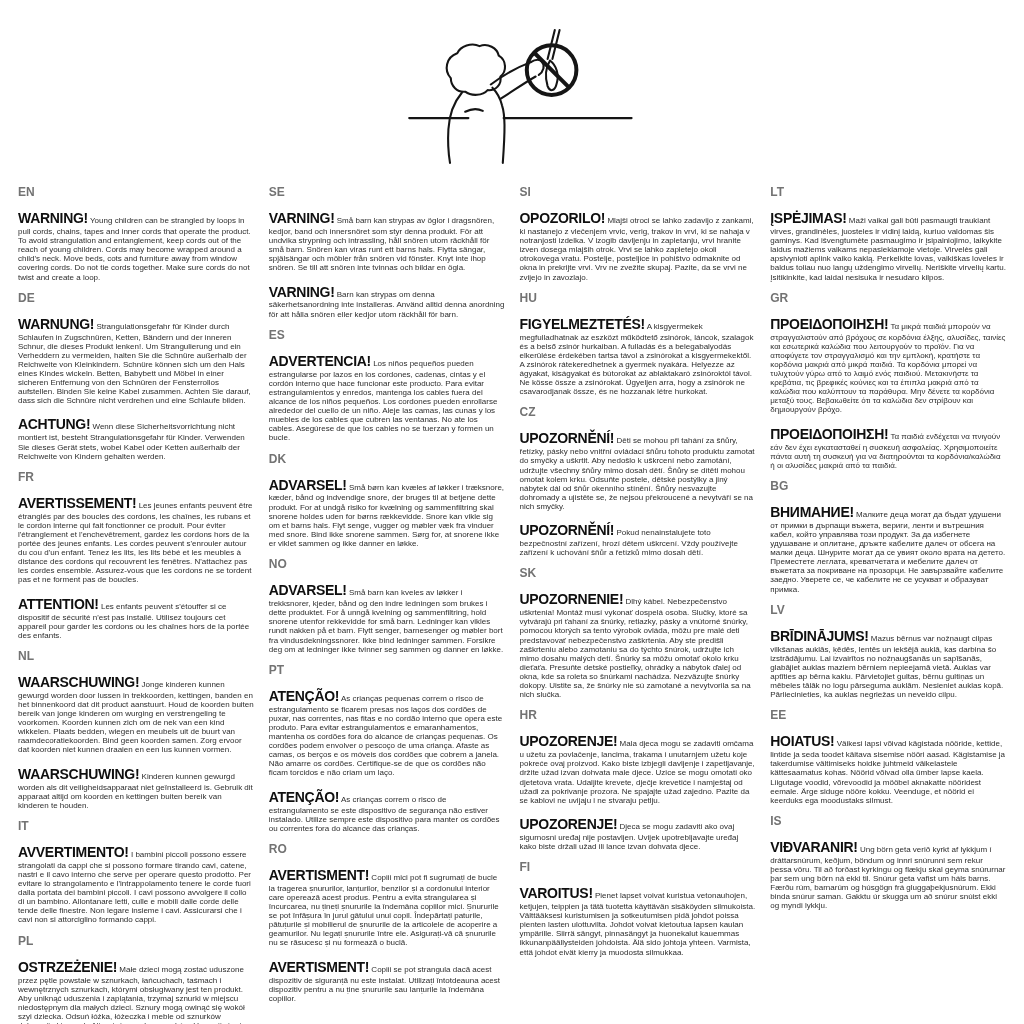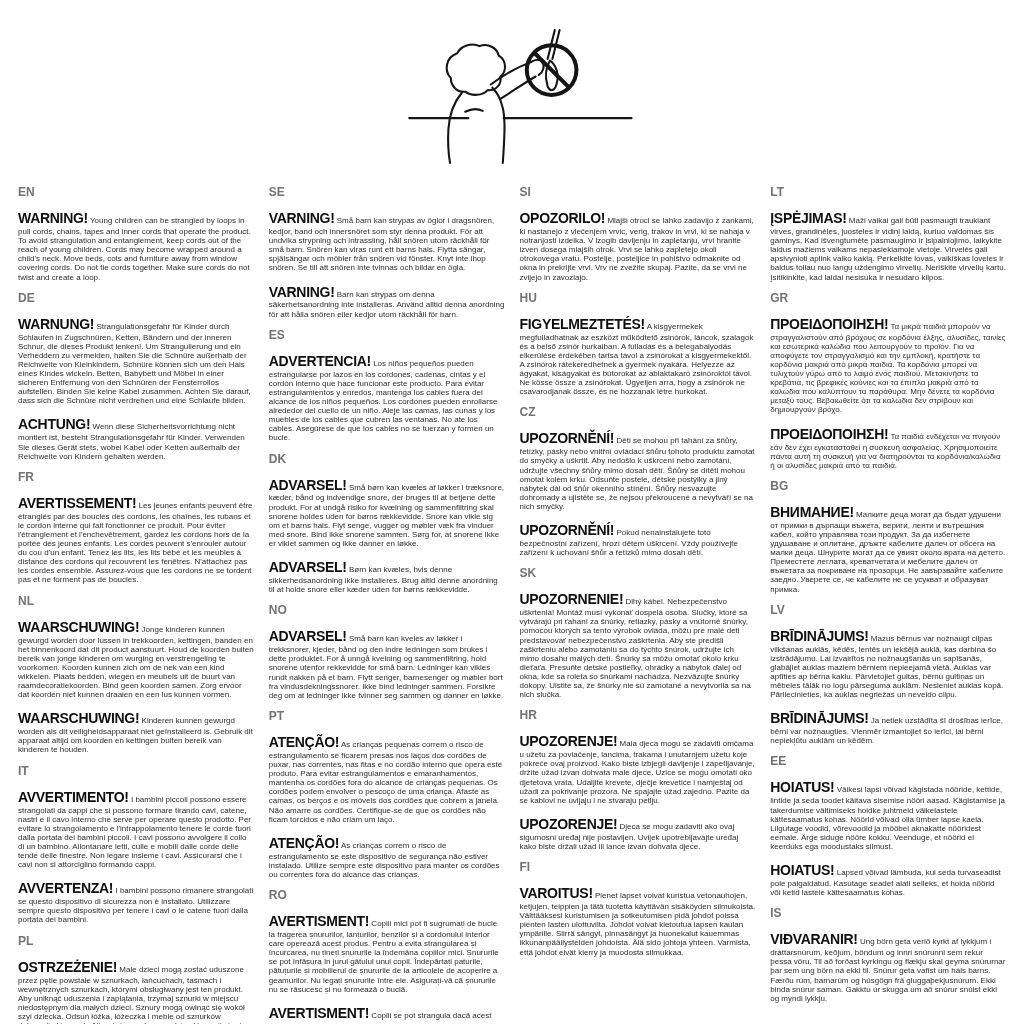--- a/index.html
+++ b/index.html
@@ -55,30 +55,30 @@
         <p class="warn"><span class="wt">WARNING!</span> <span class="wb">Young children can be strangled by loops in pull cords, chains, tapes and inner cords that operate the product. To avoid strangulation and entanglement, keep cords out of the reach of young children. Cords may become wrapped around a child's neck. Move beds, cots and furniture away from window covering cords. Do not tie cords together. Make sure cords do not twist and create a loop.</span></p>
       </section>
       <section class="lang-block">
         <h2 class="lang-code">DE</h2>
         <p class="warn"><span class="wt">WARNUNG!</span> <span class="wb">Strangulationsgefahr für Kinder durch Schlaufen in Zugschnüren, Ketten, Bändern und der inneren Schnur, die dieses Produkt lenken!. Um Strangulierung und ein Verheddern zu vermeiden, halten Sie die Schnüre außerhalb der Reichweite von Kleinkindern. Schnüre können sich um den Hals eines Kindes wickeln. Betten, Babybett und Möbel in einer sicheren Entfernung von den Schnüren der Fensterrollos aufstellen. Binden Sie keine Kabel zusammen. Achten Sie darauf, dass sich die Schnüre nicht verdrehen und eine Schlaufe bilden.</span></p>
         <p class="warn"><span class="wt">ACHTUNG!</span> <span class="wb">Wenn diese Sicherheitsvorrichtung nicht montiert ist, besteht Strangulationsgefahr für Kinder. Verwenden Sie dieses Gerät stets, wobei Kabel oder Ketten außerhalb der Reichweite von Kindern gehalten werden.</span></p>
       </section>
       <section class="lang-block">
         <h2 class="lang-code">FR</h2>
         <p class="warn"><span class="wt">AVERTISSEMENT!</span> <span class="wb">Les jeunes enfants peuvent être étranglés par des boucles des cordons, les chaînes, les rubans et le cordon interne qui fait fonctionner ce produit. Pour éviter l'étranglement et l'enchevêtrement, gardez les cordons hors de la portée des jeunes enfants. Les cordes peuvent s'enrouler autour du cou d'un enfant. Tenez les lits, les lits bébé et les meubles à distance des cordons qui recouvrent les fenêtres. N'attachez pas les cordes ensemble. Assurez-vous que les cordons ne se tordent pas et ne forment pas de boucles.</span></p>
+        <p class="warn"><span class="wt">ATTENTION!</span> <span class="wb">Les enfants peuvent s'étouffer si ce dispositif de sécurité n'est pas installé. Utilisez toujours cet appareil pour garder les cordons ou les chaînes hors de la portée des enfants.</span></p>
       </section>
       <section class="lang-block">
         <h2 class="lang-code">NL</h2>
         <p class="warn"><span class="wt">WAARSCHUWING!</span> <span class="wb">Jonge kinderen kunnen gewurgd worden door lussen in trekkoorden, kettingen, banden en het binnenkoord dat dit product aanstuurt. Houd de koorden buiten bereik van jonge kinderen om wurging en verstrengeling te voorkomen. Koorden kunnen zich om de nek van een kind wikkelen. Plaats bedden, wiegen en meubels uit de buurt van raamdecoratiekoorden. Bind geen koorden samen. Zorg ervoor dat koorden niet kunnen draaien en een lus kunnen vormen.</span></p>
         <p class="warn"><span class="wt">WAARSCHUWING!</span> <span class="wb">Kinderen kunnen gewurgd worden als dit veiligheidsapparaat niet geïnstalleerd is. Gebruik dit apparaat altijd om koorden en kettingen buiten bereik van kinderen te houden.</span></p>
       </section>
       <section class="lang-block">
         <h2 class="lang-code">IT</h2>
         <p class="warn"><span class="wt">AVVERTIMENTO!</span> <span class="wb">I bambini piccoli possono essere strangolati da cappi che si possono formare tirando cavi, catene, nastri e il cavo interno che serve per operare questo prodotto. Per evitare lo strangolamento e l'intrappolamento tenere le corde fuori dalla portata dei bambini piccoli. I cavi possono avvolgere il collo di un bambino. Allontanare letti, culle e mobili dalle corde delle tende delle finestre. Non legare insieme i cavi. Assicurarsi che i cavi non si attorciglino formando cappi.</span></p>
-        <p class="warn"><span class="wt">AVVERTENZA!</span> <span class="wb">I bambini possono rimanere strangolati se questo dispositivo di sicurezza non è installato. Utilizzare sempre questo dispositivo per tenere i cavi o le catene fuori dalla portata dei bambini.</span></p>
       </section>
       <section class="lang-block">
         <h2 class="lang-code">PL</h2>
         <p class="warn"><span class="wt">OSTRZEŻENIE!</span> <span class="wb">Małe dzieci mogą zostać uduszone przez pętle powstałe w sznurkach, łańcuchach, taśmach i wewnętrznych sznurkach, którymi obsługiwany jest ten produkt. Aby uniknąć uduszenia i zaplątania, trzymaj sznurki w miejscu niedostępnym dla małych dzieci. Sznury mogą owinąć się wokół szyi dziecka. Odsuń łóżka, łóżeczka i meble od sznurków dekoracji okiennych. Nie wiąż ze sobą sznurków. Upewnij się, że sznurki nie skręcają się i nie tworzą pętli.</span></p>
 
       </section>
     </div>
 
     <div class="col">
       <section class="lang-block">
@@ -86,21 +86,20 @@
         <p class="warn"><span class="wt">VARNING!</span> <span class="wb">Små barn kan strypas av öglor i dragsnören, kedjor, band och innersnöret som styr denna produkt. För att undvika strypning och intrassling, håll snören utom räckhåll för små barn. Snören kan viras runt ett barns hals. Flytta sängar, spjälsängar och möbler från snören vid fönster. Knyt inte ihop snören. Se till att snören inte tvinnas och bildar en ögla.</span></p>
         <p class="warn"><span class="wt">VARNING!</span> <span class="wb">Barn kan strypas om denna säkerhetsanordning inte installeras. Använd alltid denna anordning för att hålla snören eller kedjor utom räckhåll för barn.</span></p>
       </section>
       <section class="lang-block">
         <h2 class="lang-code">ES</h2>
         <p class="warn"><span class="wt">ADVERTENCIA!</span> <span class="wb">Los niños pequeños pueden estrangularse por lazos en los cordones, cadenas, cintas y el cordón interno que hace funcionar este producto. Para evitar estrangulamientos y enredos, mantenga los cables fuera del alcance de los niños pequeños. Los cordones pueden enrollarse alrededor del cuello de un niño. Aleje las camas, las cunas y los muebles de los cables que cubren las ventanas. No ate los cables. Asegúrese de que los cables no se tuerzan y formen un bucle.</span></p>
       </section>
       <section class="lang-block">
         <h2 class="lang-code">DK</h2>
         <p class="warn"><span class="wt">ADVARSEL!</span> <span class="wb">Små børn kan kvæles af løkker i træksnore, kæder, bånd og indvendige snore, der bruges til at betjene dette produkt. For at undgå risiko for kvælning og sammenfiltring skal snorene holdes uden for børns rækkevidde. Snore kan vikle sig om et barns hals. Flyt senge, vugger og møbler væk fra vinduer med snore. Bind ikke snorene sammen. Sørg for, at snorene ikke er viklet sammen og ikke danner en løkke.</span></p>
-        <p class="warn"><span class="wt">ADVARSEL!</span> <span class="wb">Børn kan kvæles, hvis denne sikkerhedsanordning ikke installeres. Brug altid denne anordning til at holde snore eller kæder uden for børns rækkevidde.</span></p>
       </section>
       <section class="lang-block">
         <h2 class="lang-code">NO</h2>
         <p class="warn"><span class="wt">ADVARSEL!</span> <span class="wb">Små barn kan kveles av løkker i trekksnorer, kjeder, bånd og den indre ledningen som brukes i dette produktet. For å unngå kvelning og sammenfiltring, hold snorene utenfor rekkevidde for små barn. Ledninger kan vikles rundt nakken på et barn. Flytt senger, barnesenger og møbler bort fra vindusdekningssnorer. Ikke bind ledninger sammen. Forsikre deg om at ledninger ikke tvinner seg sammen og danner en løkke.</span></p>
       </section>
       <section class="lang-block">
         <h2 class="lang-code">PT</h2>
         <p class="warn"><span class="wt">ATENÇÃO!</span> <span class="wb">As crianças pequenas correm o risco de estrangulamento se ficarem presas nos laços dos cordões de puxar, nas correntes, nas fitas e no cordão interno que opera este produto. Para evitar estrangulamentos e emaranhamentos, mantenha os cordões fora do alcance de crianças pequenas. Os cordões podem envolver o pescoço de uma criança. Afaste as camas, os berços e os móveis dos cordões que cobrem a janela. Não amarre os cordões. Certifique-se de que os cordões não ficam torcidos e não criam um laço.</span></p>
         <p class="warn"><span class="wt">ATENÇÃO!</span> <span class="wb">As crianças correm o risco de estrangulamento se este dispositivo de segurança não estiver instalado. Utilize sempre este dispositivo para manter os cordões ou correntes fora do alcance das crianças.</span></p>
       </section>
@@ -151,26 +150,24 @@
         <p class="warn"><span class="wt">ΠΡΟΕΙΔΟΠΟΙΗΣΗ!</span> <span class="wb">Τα μικρά παιδιά μπορούν να στραγγαλιστούν από βρόχους σε κορδόνια έλξης, αλυσίδες, ταινίες και εσωτερικά καλώδια που λειτουργούν το προϊόν. Για να αποφύγετε τον στραγγαλισμό και την εμπλοκή, κρατήστε τα κορδόνια μακριά από μικρά παιδιά. Τα κορδόνια μπορεί να τυλιχτούν γύρω από το λαιμό ενός παιδιού. Μετακινήστε τα κρεβάτια, τις βρεφικές κούνιες και τα έπιπλα μακριά από τα καλώδια που καλύπτουν τα παράθυρα. Μην δένετε τα κορδόνια μεταξύ τους. Βεβαιωθείτε ότι τα καλώδια δεν στρίβουν και δημιουργούν βρόχο.</span></p>
         <p class="warn"><span class="wt">ΠΡΟΕΙΔΟΠΟΙΗΣΗ!</span> <span class="wb">Τα παιδιά ενδέχεται να πνιγούν εάν δεν έχει εγκατασταθεί η συσκευή ασφαλείας. Χρησιμοποιείτε πάντα αυτή τη συσκευή για να διατηρούνται τα κορδόνια/καλώδια ή οι αλυσίδες μακριά από τα παιδιά.</span></p>
       </section>
       <section class="lang-block">
         <h2 class="lang-code">BG</h2>
         <p class="warn"><span class="wt">ВНИМАНИЕ!</span> <span class="wb">Малките деца могат да бъдат удушени от примки в дърпащи въжета, вериги, ленти и вътрешния кабел, който управлява този продукт. За да избегнете удушаване и оплитане, дръжте кабелите далеч от обсега на малки деца. Шнурите могат да се увият около врата на детето. Преместете леглата, креватчетата и мебелите далеч от въжетата за покриване на прозорци. Не завързвайте кабелите заедно. Уверете се, че кабелите не се усукват и образуват примка.</span></p>
       </section>
       <section class="lang-block">
         <h2 class="lang-code">LV</h2>
         <p class="warn"><span class="wt">BRĪDINĀJUMS!</span> <span class="wb">Mazus bērnus var nožņaugt cilpas vilkšanas auklās, ķēdēs, lentēs un iekšējā auklā, kas darbina šo izstrādājumu. Lai izvairītos no nožņaugšanās un sapīšanās, glabājiet auklas maziem bērniem nepieejamā vietā. Auklas var aptīties ap bērna kaklu. Pārvietojiet gultas, bērnu gultiņas un mēbeles tālāk no logu pārseguma auklām. Nesieniet auklas kopā. Pārliecinieties, ka auklas negriežas un neveido cilpu.</span></p>
-        <p class="warn"><span class="wt">BRĪDINĀJUMS!</span> <span class="wb">Ja netiek uzstādīta šī drošības ierīce, bērni var nožņaugties. Vienmēr izmantojiet šo ierīci, lai bērni nepiekļūtu auklām un ķēdēm.</span></p>
       </section>
       <section class="lang-block">
         <h2 class="lang-code">EE</h2>
         <p class="warn"><span class="wt">HOIATUS!</span> <span class="wb">Väikesi lapsi võivad kägistada nööride, kettide, lintide ja seda toodet käitava sisemise nööri aasad. Kägistamise ja takerdumise vältimiseks hoidke juhtmeid väikelastele kättesaamatus kohas. Nöörid võivad olla ümber lapse kaela. Liigutage voodid, võrevoodid ja mööbel aknakatte nööridest eemale. Ärge siduge nööre kokku. Veenduge, et nöörid ei keerduks ega moodustaks silmust.</span></p>
-        <p class="warn"><span class="wt">HOIATUS!</span> <span class="wb">Lapsed võivad lämbuda, kui seda turvaseadist pole paigaldatud. Kasutage seadet alati selleks, et hoida nöörid või ketid lastele kättesaamatus kohas.</span></p>
       </section>
       <section class="lang-block">
         <h2 class="lang-code">IS</h2>
         <p class="warn"><span class="wt">VIÐVARANIR!</span> <span class="wb">Ung börn geta verið kyrkt af lykkjum í dráttarsnúrum, keðjum, böndum og innri snúrunni sem rekur þessa vöru. Til að forðast kyrkingu og flækju skal geyma snúrurnar þar sem ung börn ná ekki til. Snúrur geta vafist um háls barns. Færðu rúm, barnarúm og húsgögn frá gluggaþekjusnúrum. Ekki binda snúrur saman. Gakktu úr skugga um að snúrur snúist ekki og myndi lykkju.</span></p>
 
       </section>
     </div>
 
   </div>
 </div>

